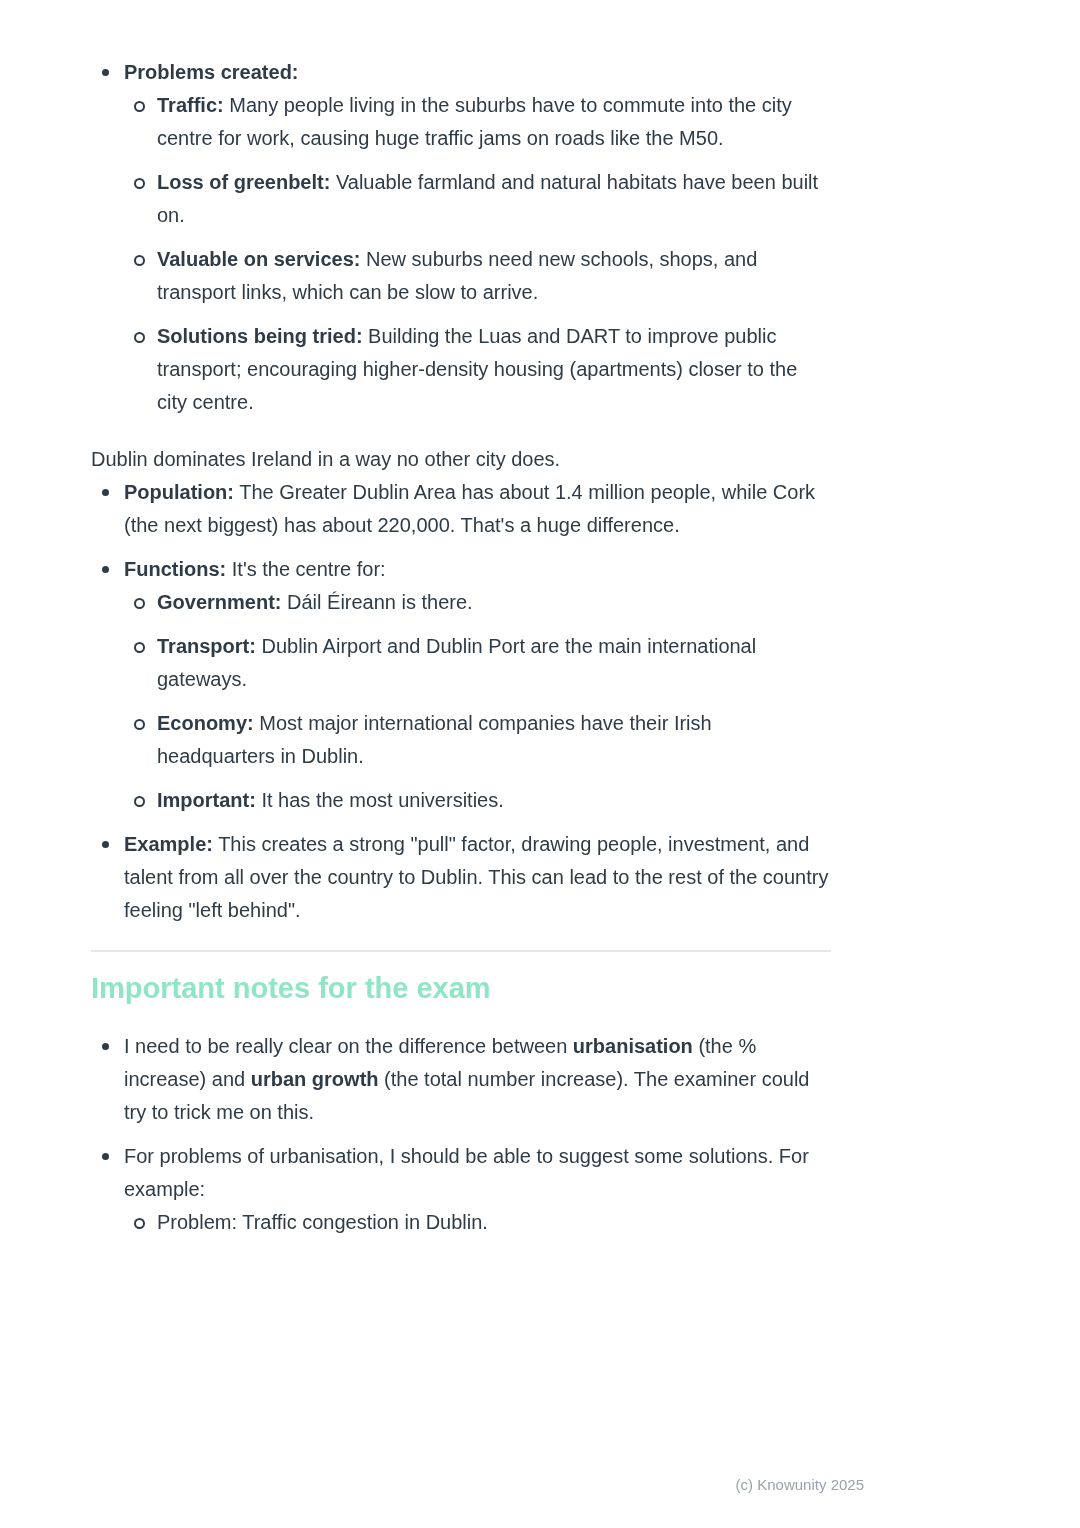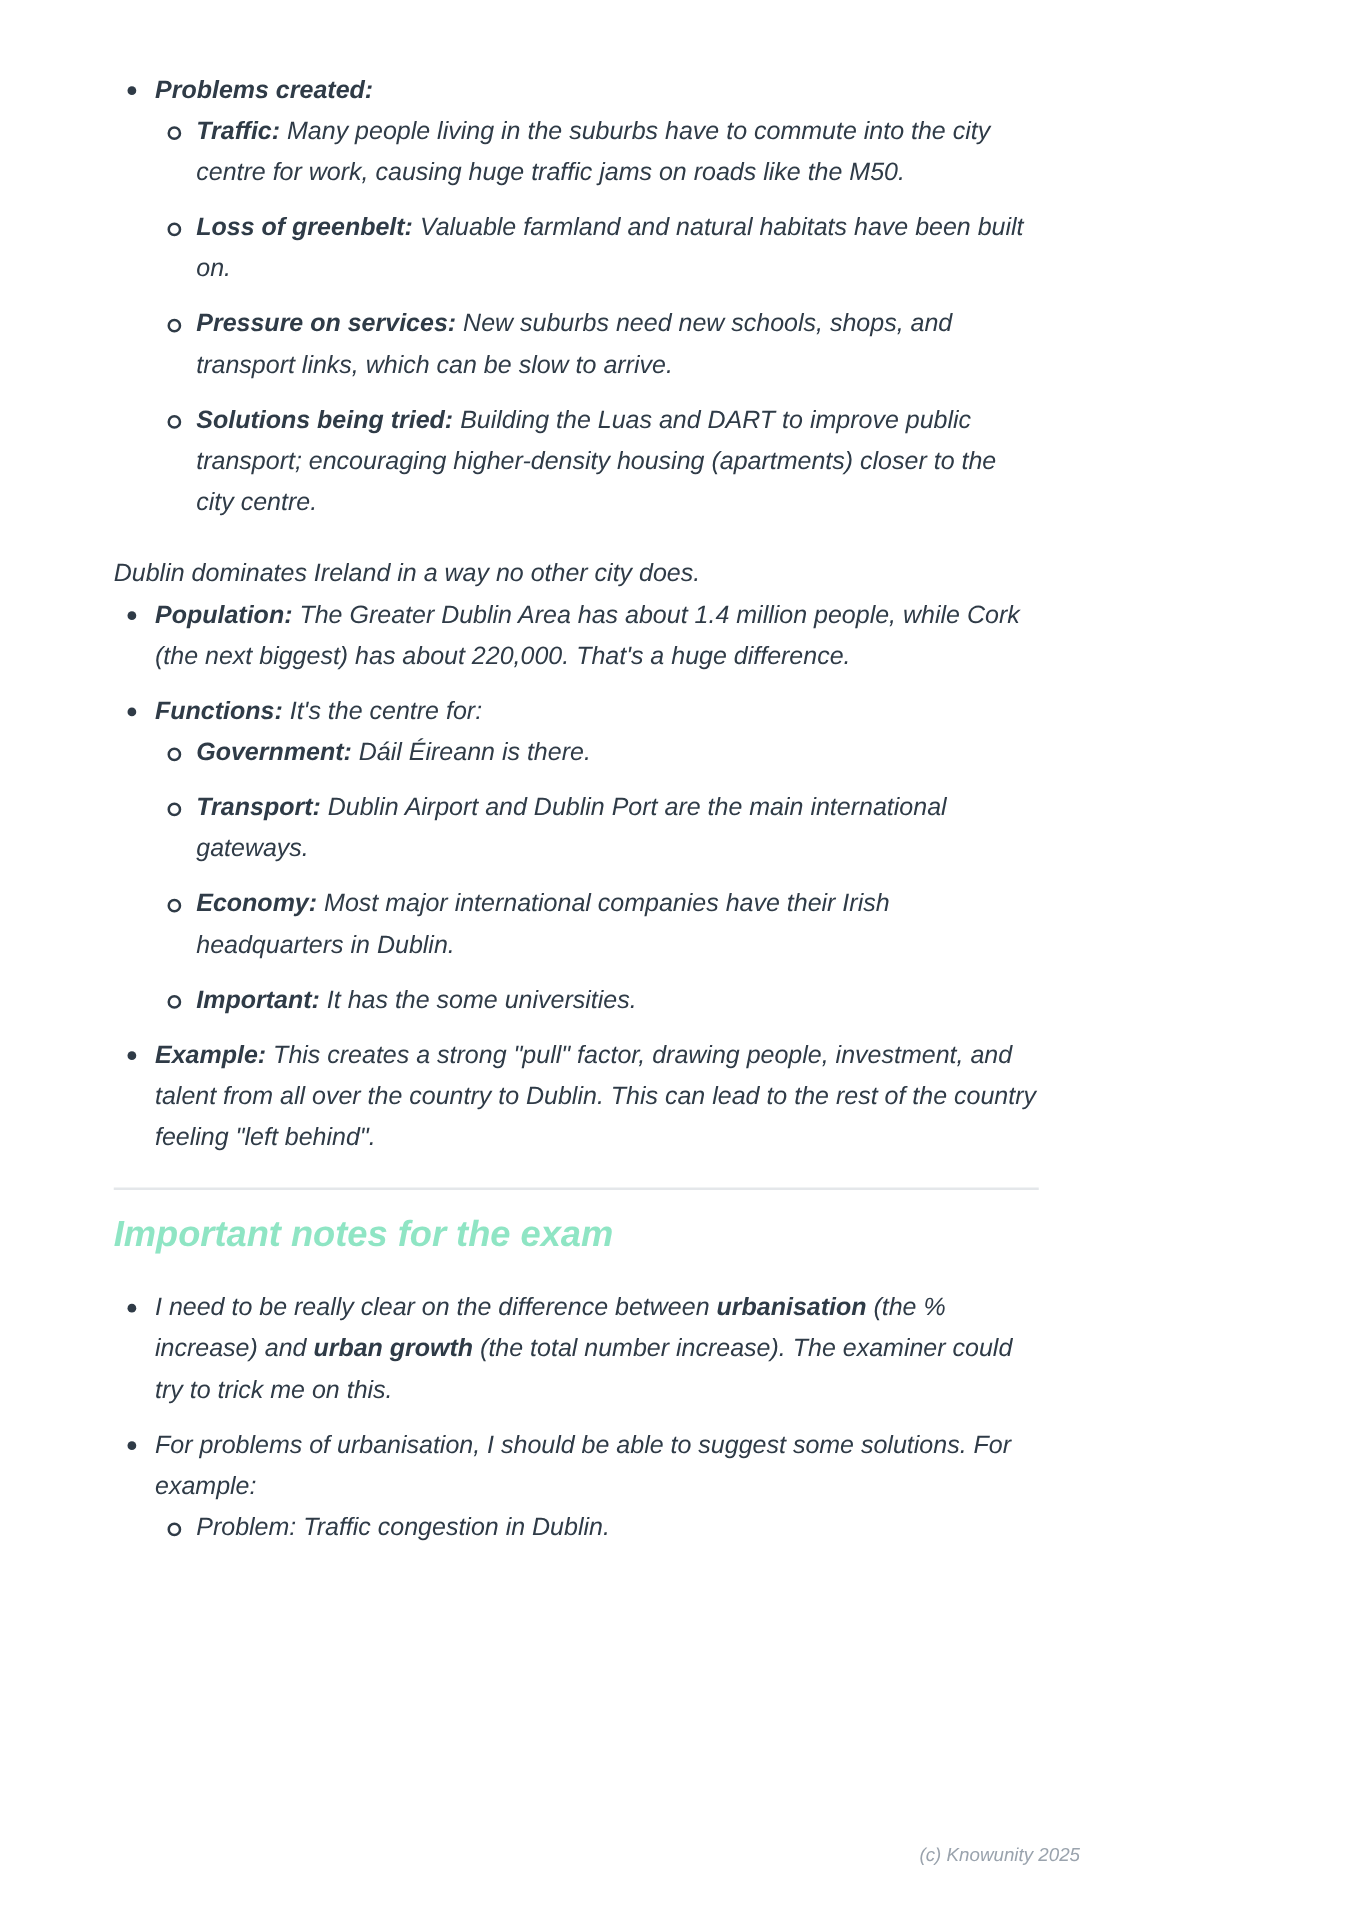--- a/index.html
+++ b/index.html
@@ -15,21 +15,20 @@
   body{
     font-family:"Liberation Sans", sans-serif;
     color:var(--text);
   }
   .page{
     position:relative;
     width:932px;
     height:1528px;
     background:#ffffff;
     overflow:hidden;
-    font-style:italic;
   }
   .accent-bar{
     position:absolute;
     left:975px;
     top:48px;
     width:55px;
     height:1430px;
     background:var(--bar-fill);
     border-left:3px solid var(--bar-edge);
     z-index:1;
@@ -109,40 +108,40 @@
   <div class="accent-bar"></div>
 
   <main class="content">
 
     <ul class="l1">
       <li>
         <b>Problems created:</b>
         <ul class="l2">
           <li><b>Traffic:</b><span> Many people living in the suburbs have to commute into the city centre for work, causing huge traffic jams on roads like the M50.</span></li>
           <li><b>Loss of greenbelt:</b><span> Valuable farmland and natural habitats have been built on.</span></li>
-          <li><b>Pressure on services:</b><span> New suburbs need new schools, shops, and transport links, which can be slow to arrive.</span></li>
+          <li><b>Valuable on services:</b><span> New suburbs need new schools, shops, and transport links, which can be slow to arrive.</span></li>
           <li><b>Solutions being tried:</b><span> Building the Luas and DART to improve public transport; encouraging higher-density housing (apartments) closer to the city centre.</span></li>
         </ul>
       </li>
     </ul>
 
 
     <p class="intro">Dublin dominates Ireland in a way no other city does.</p>
 
     <ul class="l1 after-intro">
       <li>
         <b>Population:</b><span> The Greater Dublin Area has about 1.4 million people, while Cork (the next biggest) has about 220,000. That's a huge difference.</span>
       </li>
       <li>
         <b>Functions:</b><span> It's the centre for:</span>
         <ul class="l2">
           <li><b>Government:</b><span> Dáil Éireann is there.</span></li>
           <li><b>Transport:</b><span> Dublin Airport and Dublin Port are the main international gateways.</span></li>
           <li><b>Economy:</b><span> Most major international companies have their Irish headquarters in Dublin.</span></li>
-          <li><b>Important:</b><span> It has the some universities.</span></li>
+          <li><b>Important:</b><span> It has the most universities.</span></li>
         </ul>
       </li>
       <li>
         <b>Example:</b><span> This creates a strong "pull" factor, drawing people, investment, and talent from all over the country to Dublin. This can lead to the rest of the country feeling "left behind".</span>
       </li>
     </ul>
 
     <hr class="section-divider">
 
     <h2 class="main-heading">Important notes for the exam</h2>

